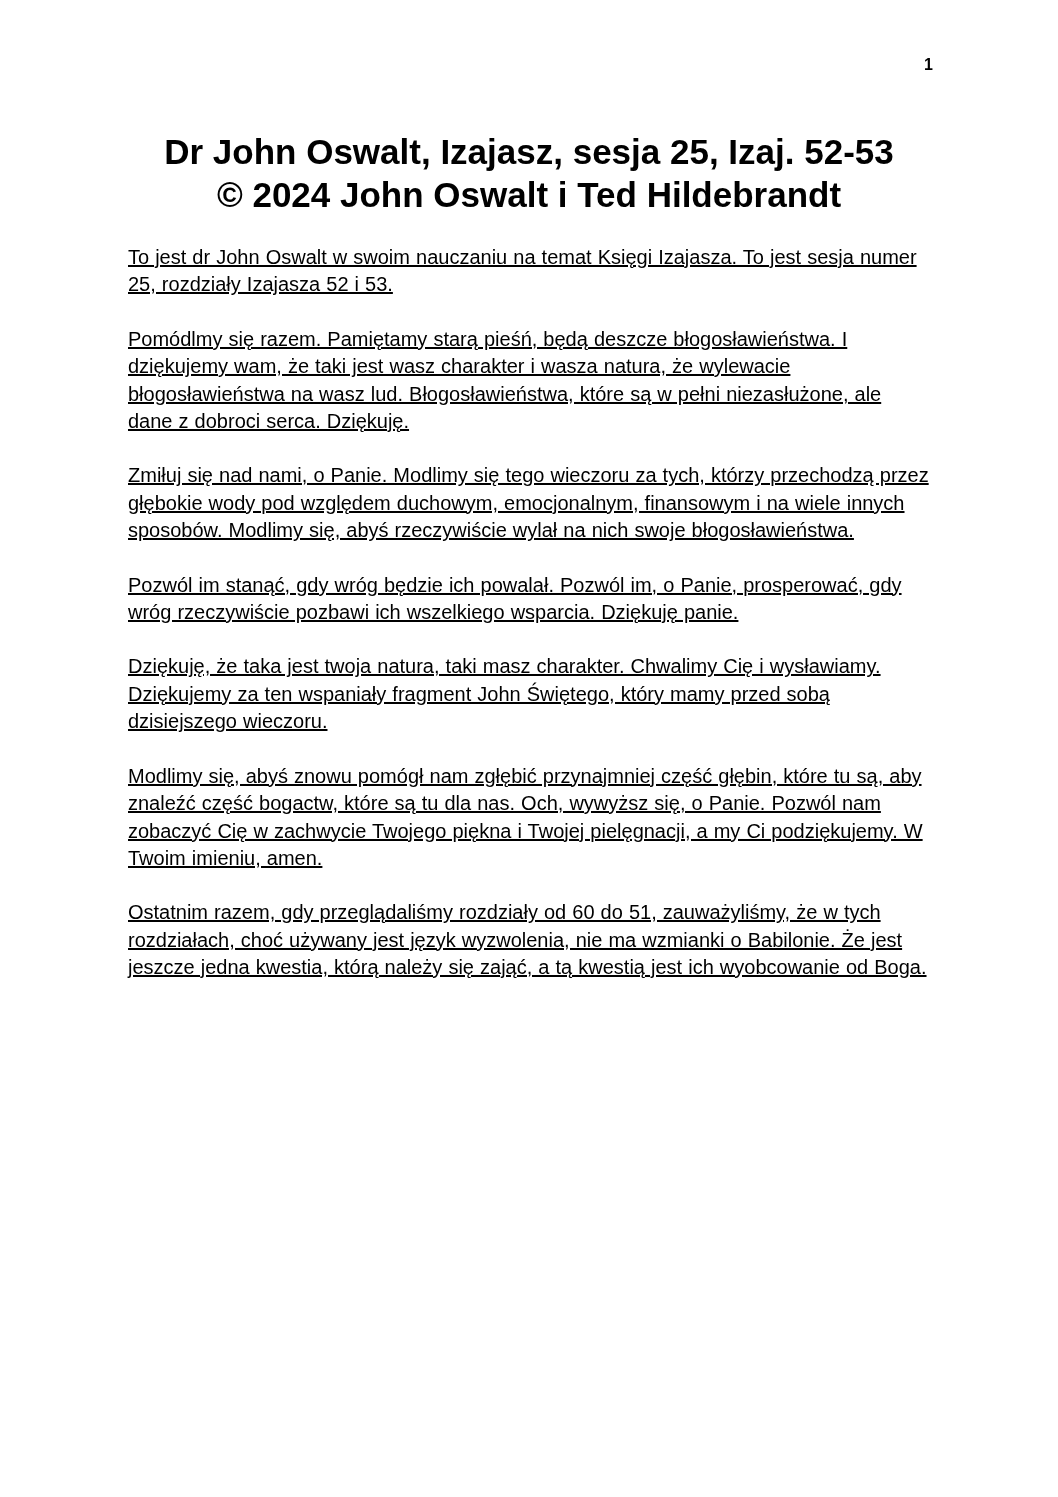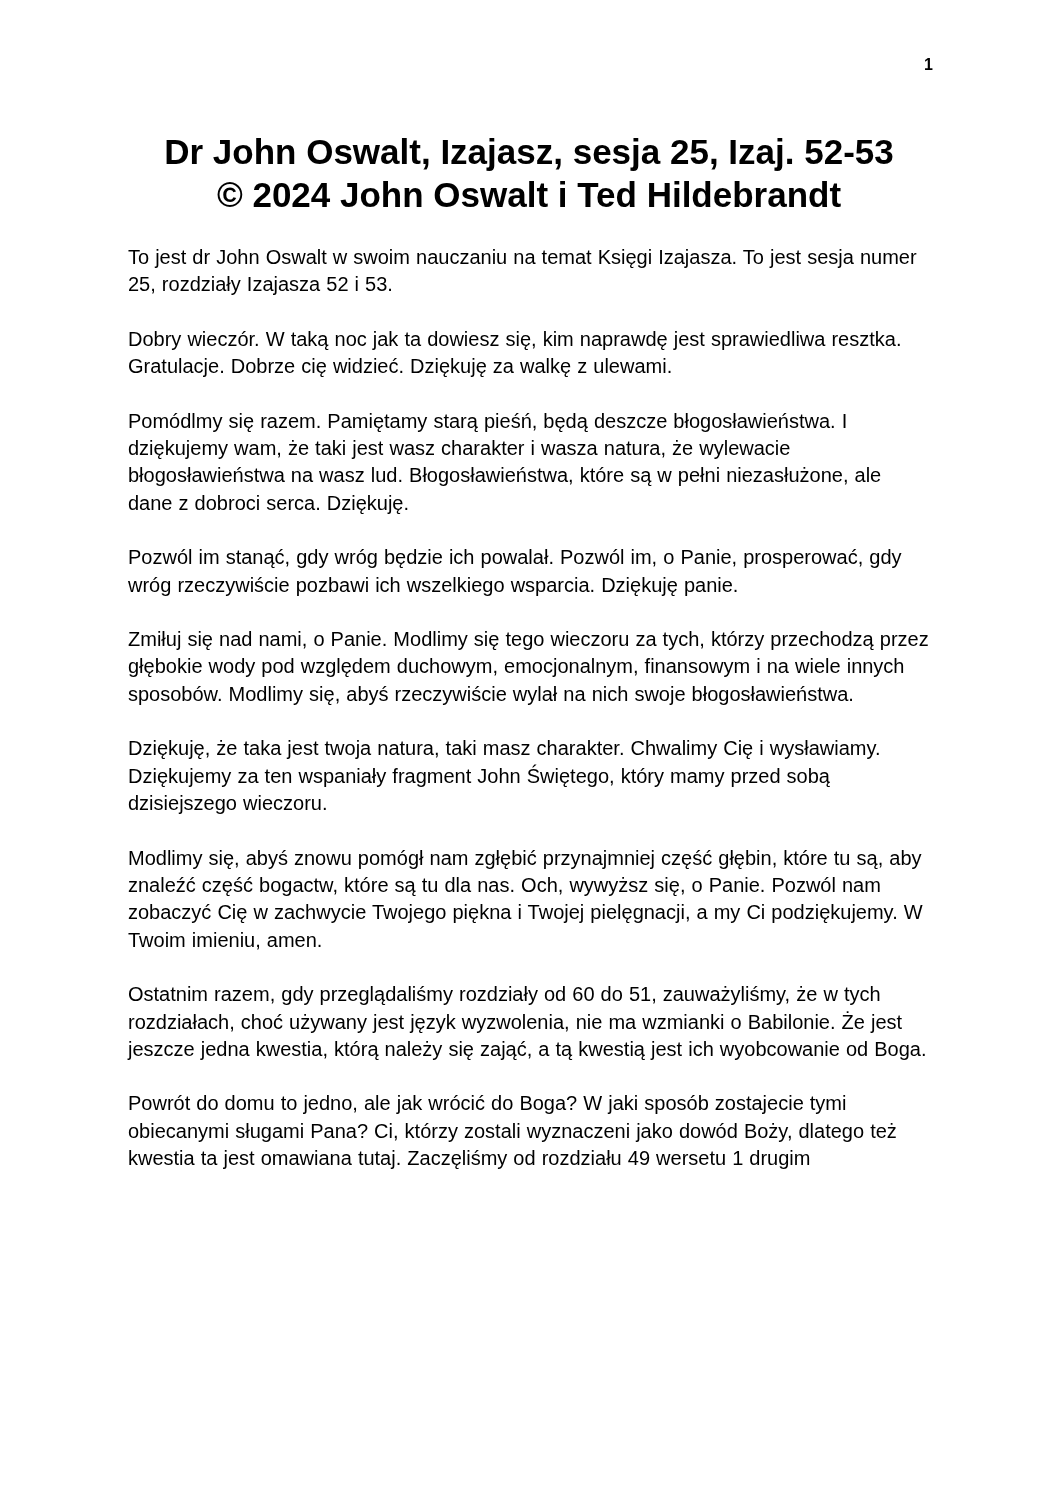--- a/index.html
+++ b/index.html
@@ -39,39 +39,38 @@
   }
   .doc-body {
     margin: 28px 128px 0 128px; 
   }
   .doc-body p {
     font-size: 20px;
     line-height: 27.4px;
     margin: 0 0 27px 0;
     text-align: left;
     word-spacing: 0.5px;
+    text-decoration: underline;
   }
 </style>
 </head>
 <body>
 
 <div class="page">
 
   <div class="page-number">1</div>
 
   <header class="doc-header">
     <h1 class="doc-title">Dr John Oswalt, Izajasz, sesja 25, Izaj. 52-53</h1>
     <div class="doc-copyright">© 2024 John Oswalt i Ted Hildebrandt</div>
   </header>
 
   <main class="doc-body">
     <p>To jest dr John Oswalt w swoim nauczaniu na temat Księgi Izajasza. To jest sesja numer 25, rozdziały Izajasza 52 i 53.</p>
-    <p>Dobry wieczór. W taką noc jak ta dowiesz się, kim naprawdę jest sprawiedliwa resztka. Gratulacje. Dobrze cię widzieć. Dziękuję za walkę z ulewami.</p>
     <p>Pomódlmy się razem. Pamiętamy starą pieśń, będą deszcze błogosławieństwa. I dziękujemy wam, że taki jest wasz charakter i wasza natura, że wylewacie błogosławieństwa na wasz lud. Błogosławieństwa, które są w pełni niezasłużone, ale dane z dobroci serca. Dziękuję.</p>
+    <p>Zmiłuj się nad nami, o Panie. Modlimy się tego wieczoru za tych, którzy przechodzą przez głębokie wody pod względem duchowym, emocjonalnym, finansowym i na wiele innych sposobów. Modlimy się, abyś rzeczywiście wylał na nich swoje błogosławieństwa.</p>
     <p>Pozwól im stanąć, gdy wróg będzie ich powalał. Pozwól im, o Panie, prosperować, gdy wróg rzeczywiście pozbawi ich wszelkiego wsparcia. Dziękuję panie.</p>
-    <p>Zmiłuj się nad nami, o Panie. Modlimy się tego wieczoru za tych, którzy przechodzą przez głębokie wody pod względem duchowym, emocjonalnym, finansowym i na wiele innych sposobów. Modlimy się, abyś rzeczywiście wylał na nich swoje błogosławieństwa.</p>
     <p>Dziękuję, że taka jest twoja natura, taki masz charakter. Chwalimy Cię i wysławiamy. Dziękujemy za ten wspaniały fragment John Świętego, który mamy przed sobą dzisiejszego wieczoru.</p>
     <p>Modlimy się, abyś znowu pomógł nam zgłębić przynajmniej część głębin, które tu są, aby znaleźć część bogactw, które są tu dla nas. Och, wywyższ się, o Panie. Pozwól nam zobaczyć Cię w zachwycie Twojego piękna i Twojej pielęgnacji, a my Ci podziękujemy. W Twoim imieniu, amen.</p>
     <p>Ostatnim razem, gdy przeglądaliśmy rozdziały od 60 do 51, zauważyliśmy, że w tych rozdziałach, choć używany jest język wyzwolenia, nie ma wzmianki o Babilonie. Że jest jeszcze jedna kwestia, którą należy się zająć, a tą kwestią jest ich wyobcowanie od Boga.</p>
-    <p>Powrót do domu to jedno, ale jak wrócić do Boga? W jaki sposób zostajecie tymi obiecanymi sługami Pana? Ci, którzy zostali wyznaczeni jako dowód Boży, dlatego też kwestia ta jest omawiana tutaj. Zaczęliśmy od rozdziału 49 wersetu 1 drugim</p>
   </main>
 
 </div>
 
 </body></html>

